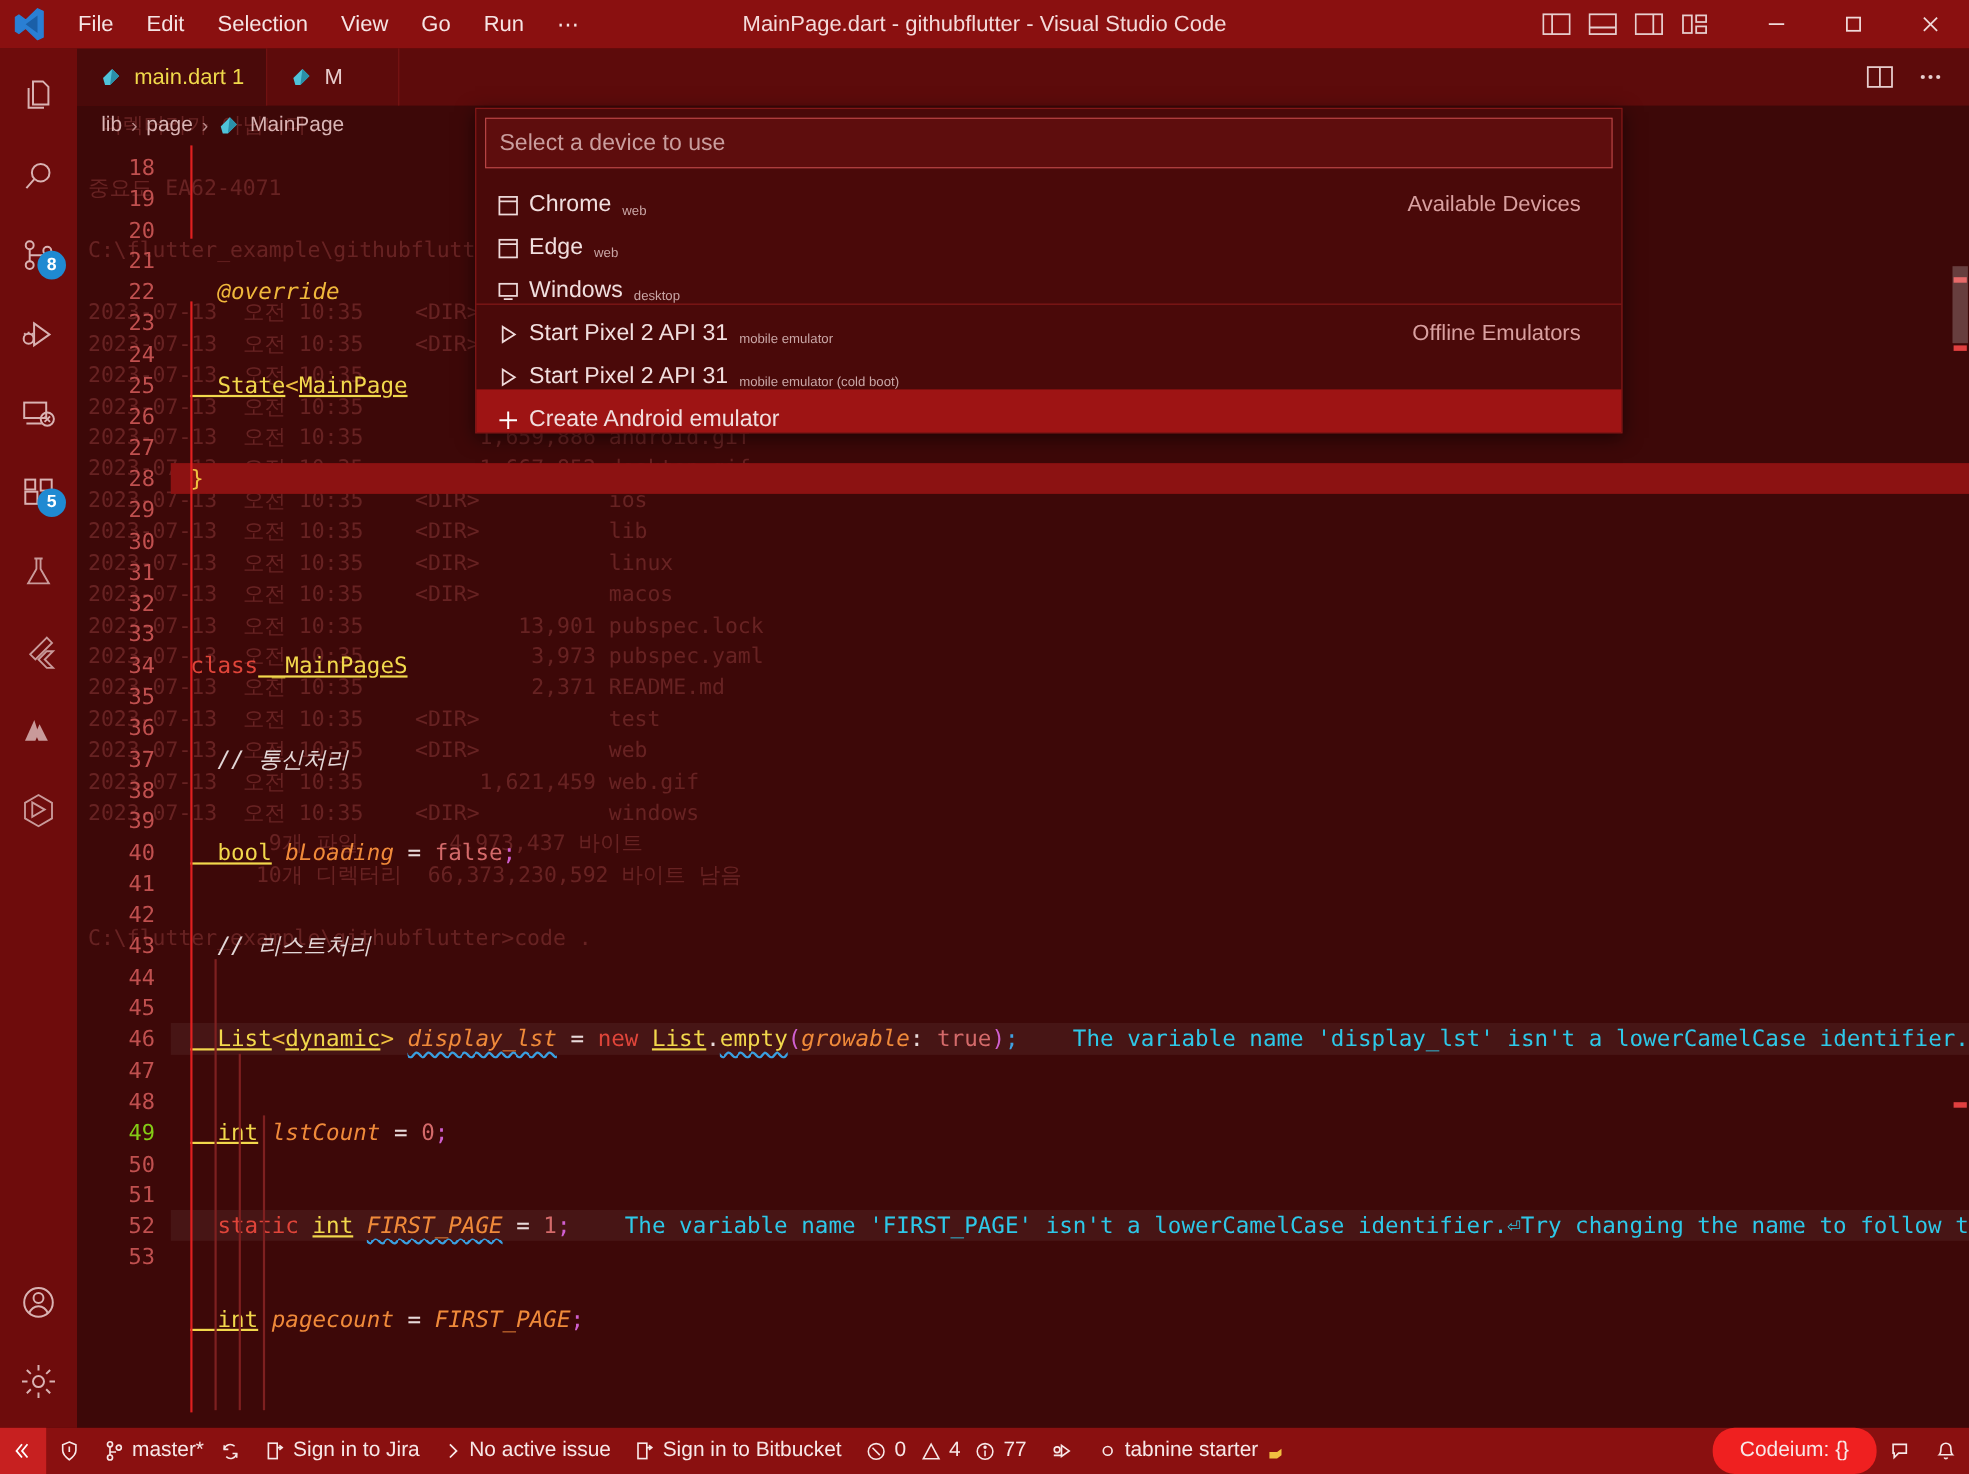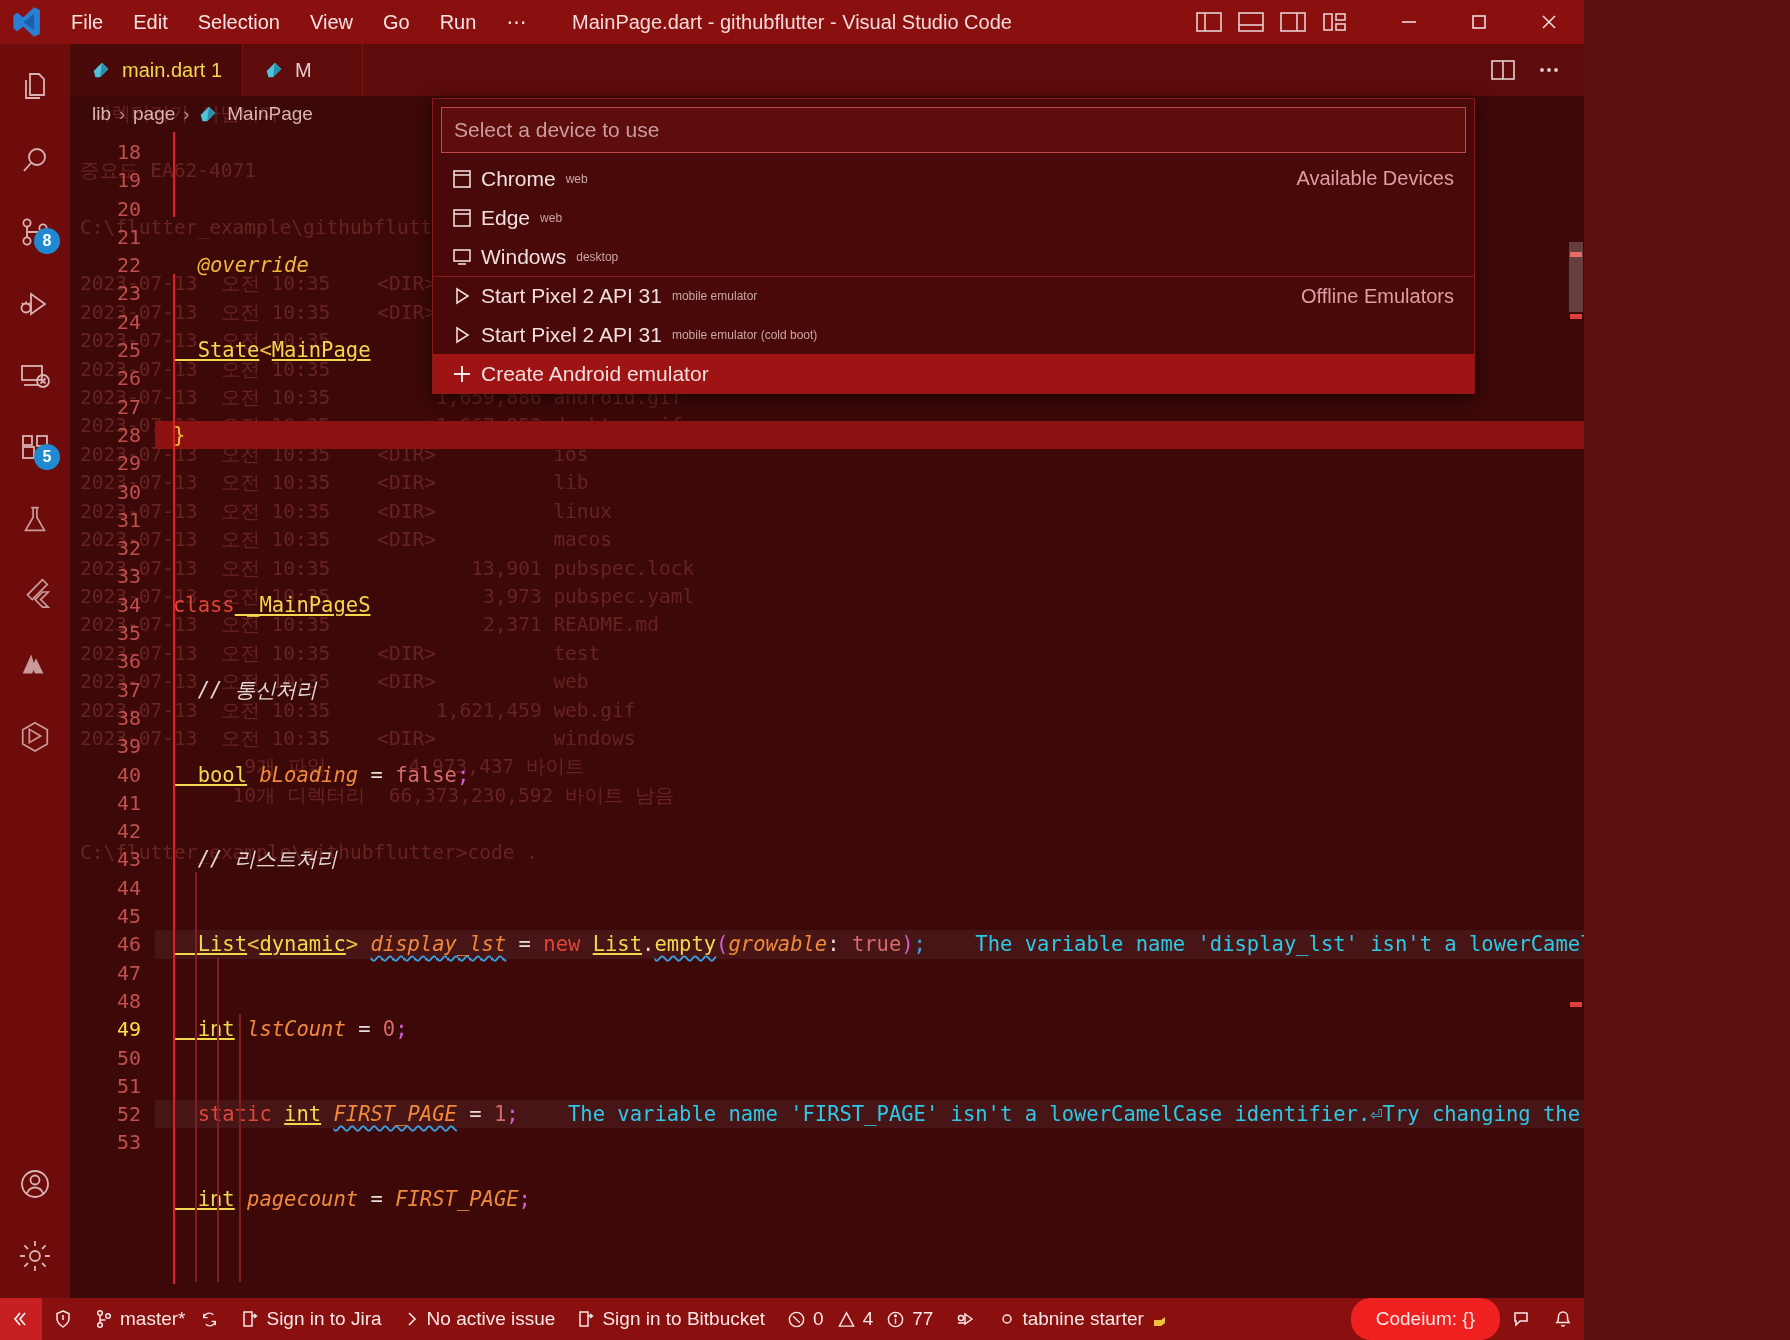--- a/index.html
+++ b/index.html
@@ -4,21 +4,21 @@
 <style>
   * { box-sizing: border-box; margin: 0; padding: 0; }
   html, body {
     width: 1790px; height: 1340px;
     overflow: hidden;
     background: #5c0f0f;
     font-family: "Liberation Sans", sans-serif;
   }
   #app {
     position: relative;
-    width: 1584px; height: 1340px;
+    width: 1790px; height: 1340px;
     background: #3d0808;
     display: flex; flex-direction: column;
   }
 
   
   .titlebar {
     height: 44px; flex: 0 0 44px;
     background: #8a1010;
     display: flex; align-items: center;
     position: relative; z-index: 40;
@@ -143,21 +143,21 @@
   }
   .gutter {
     width: 85px; flex: 0 0 85px;
     position: relative; z-index: 10;
     font-family: "DejaVu Sans Mono", monospace;
     font-size: 20px; line-height: 28.3px;
     text-align: right; color: #c0504f;
     padding-top: 6px;
   }
   .gutter div { padding-right: 14px; height: 28.3px; }
-  .gutter div.cur { color: #fde047; margin-left: 28px; }
+  .gutter div.cur { color: #84cc16; margin-left: 28px; }
   .code-col {
     flex: 1 1 auto; position: relative; min-width: 0;
     padding-top: 6px;
     font-family: "DejaVu Sans Mono", monospace;
     font-size: 20.5px; line-height: 28.3px;
     white-space: pre; overflow: hidden;
   }
   .ln { height: 28.3px; position: relative; padding-left: 18px; }
   .ln.hl { background: rgba(255,255,255,.055); }
   .ln.hl-strong { background: #8c1212; }
@@ -214,22 +214,22 @@
     background: #5e0d0d;
     border: 1px solid #c14a4a;
     color: #e6c4c4; font-size: 21px;
     padding: 0 12px;
     font-family: "Liberation Sans", sans-serif;
     outline: none;
   }
   .qp-input::placeholder { color: #c99d9d; }
   .qp-list { padding-bottom: 0; }
   .qp-row {
-    display: flex; align-items: center;
-    height: 39px; padding: 0 20px 0 18px;
+    display: flex; align-items: flex-end;
+    height: 39px; padding: 0 37px 0 18px;
     font-size: 21px; color: #f1dede;
     position: relative;
   }
   .qp-row.sel { background: #9e1414; }
   .qp-row.grp-top { border-top: 1px solid #8a1a1a; }
   .qp-ico {
     width: 30px; flex: 0 0 30px;
     display: flex; align-items: center;
     color: #efdada;
   }

